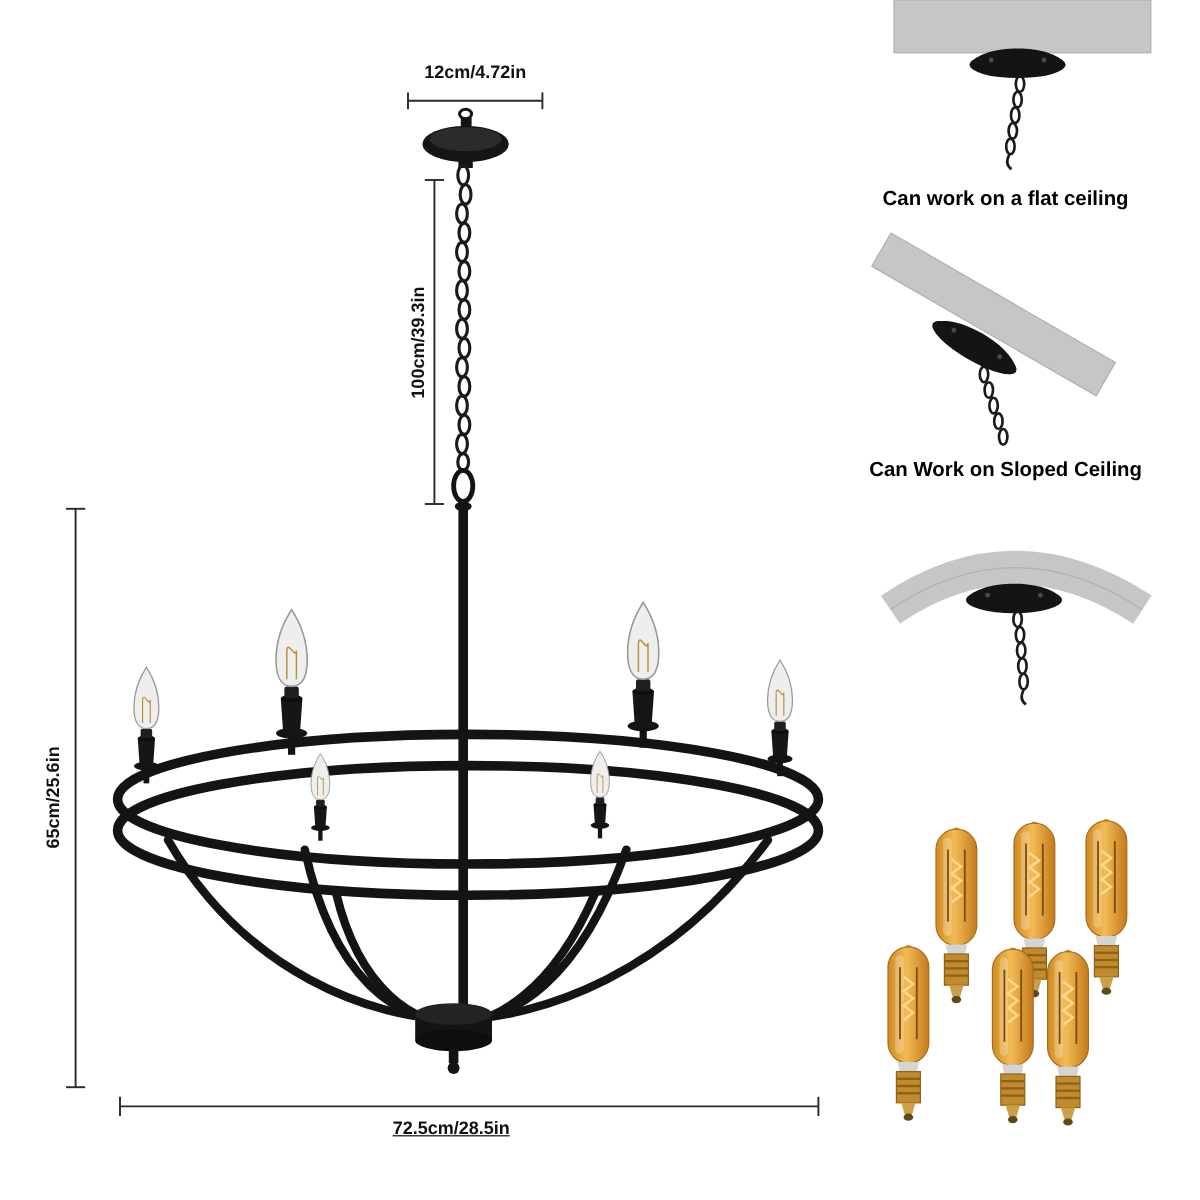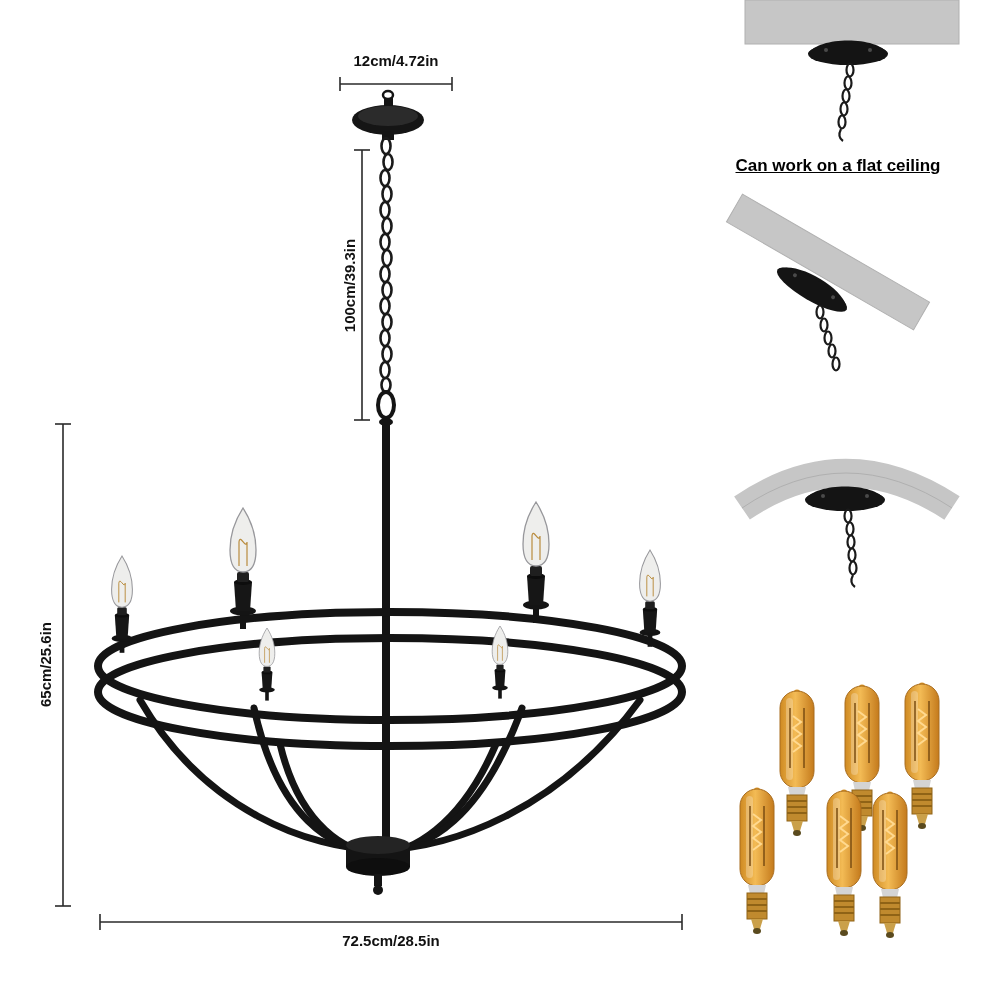--- a/index.html
+++ b/index.html
@@ -200,19 +200,20 @@
       <use href="#bulb" transform="translate(866,790)"></use>
     </g>
   </svg>
 
   <div class="dim-label" style="left:316px;top:52px;width:160px;">12cm/4.72in</div>
 
   <div class="dim-label vert" style="left:274px;top:277px;width:150px;">100cm/39.3in</div>
 
   <div class="dim-label vert" style="left:-30px;top:656px;width:150px;">65cm/25.6in</div>
 
-  <div class="dim-label" style="left:311px;top:932px;width:160px;">72.5cm/28.5in</div>
-
-  <div class="caption" style="top:156px;text-decoration:underline;">Can work on a flat ceiling</div>
-
+  <div class="dim-label" style="left:296px;top:932px;width:160px;text-decoration:underline;">72.5cm/28.5in</div>
+
+  <div class="caption" style="top:156px;">Can work on a flat ceiling</div>
+
+  <div class="caption" style="top:382px;">Can Work on Sloped Ceiling</div>
 
 
 </div>
 
 </body></html>

